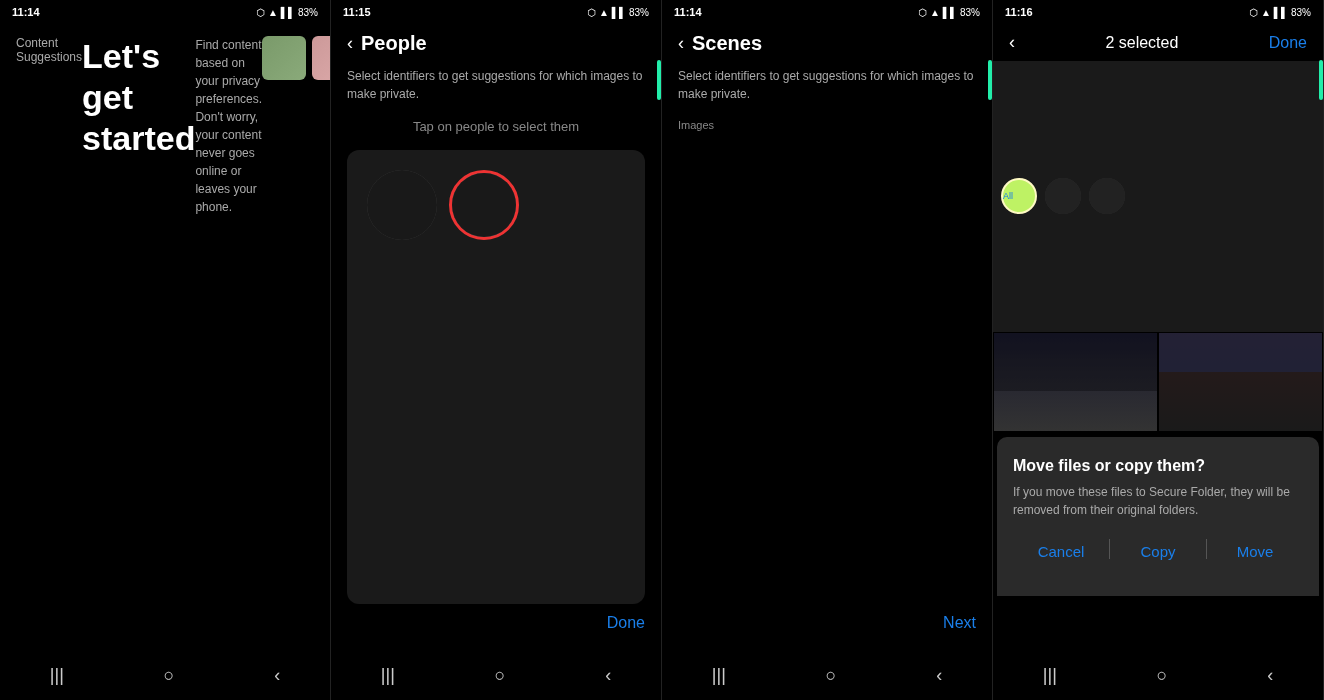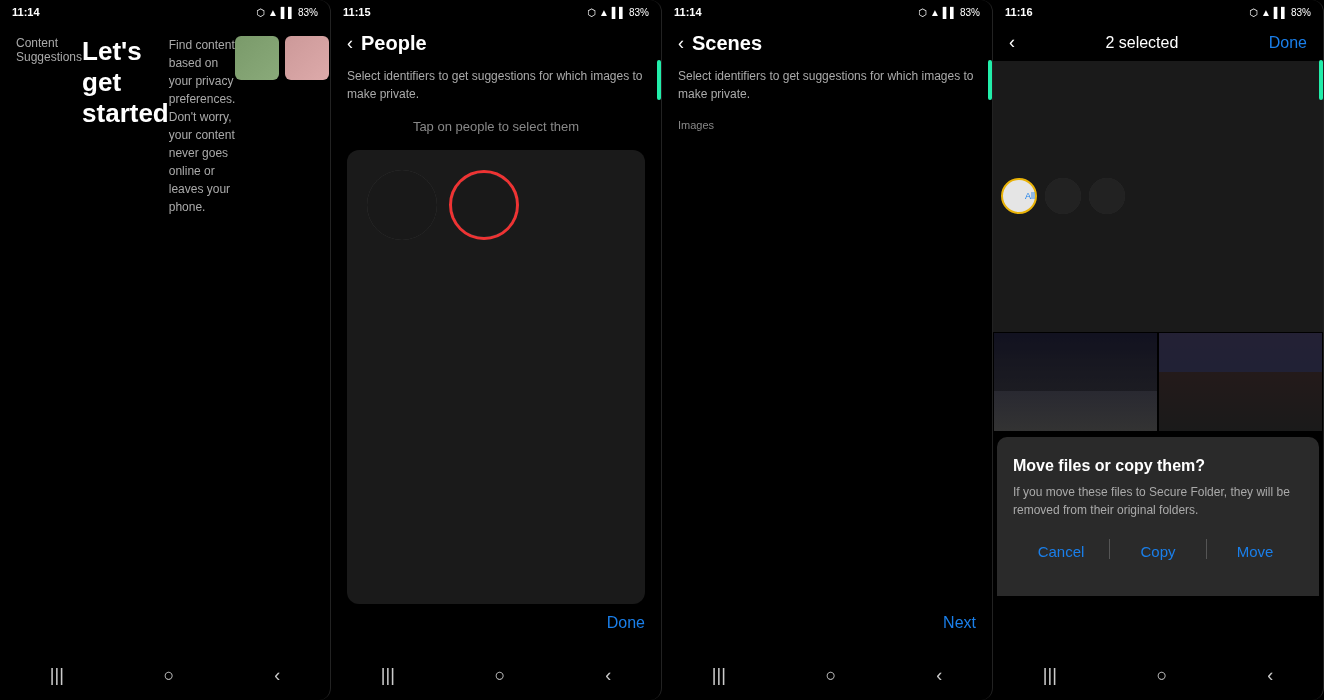--- a/index.html
+++ b/index.html
@@ -14,21 +14,20 @@
 
     .phone-screen {
       flex: 1;
       height: 700px;
       background: #000;
       display: flex;
       flex-direction: column;
       position: relative;
       border-right: 1px solid #222;
       overflow: hidden;
-      border-radius: 12px;
     }
 
     
     .status-bar {
       display: flex;
       justify-content: space-between;
       align-items: center;
       padding: 4px 12px;
       height: 24px;
     }
@@ -67,21 +66,21 @@
       display: flex;
       flex-direction: row;
     }
     .screen1 .app-title {
       color: #aaa;
       font-size: 12px;
       margin-bottom: 8px;
     }
     .screen1 .headline {
       color: #fff;
-      font-size: 26px;
+      font-size: 34px;
       font-weight: 700;
       margin-bottom: 10px;
       line-height: 1.2;
     }
     .screen1 .desc {
       color: #aaa;
       font-size: 12px;
       line-height: 1.5;
       margin-bottom: 20px;
     }
@@ -489,21 +488,21 @@
   <div class="screen4-header">
     <span class="back-arrow">‹</span>
     <span class="selected-count">2 selected</span>
     <button class="done-btn">Done</button>
   </div>
 
   <div class="content">
     <div class="gallery-grid">
 
       <div style="width:100%; display:flex; gap:8px; padding:8px; background:#1a1a1a; align-items:center;">
-        <div style="width:36px;height:36px;border-radius:50%;background:#e5e5e5;border:2px solid #eab308;display:flex;align-items:center;justify-content:flex-end;">
+        <div style="width:36px;height:36px;border-radius:50%;background:#bef264;border:2px solid #fef9c3;display:flex;align-items:center;justify-content:flex-start;">
           <span style="color:#1a7fea;font-size:9px;">All</span>
         </div>
         <div style="width:36px;height:36px;border-radius:50%;background:#444;">
           <div style="width:100%;height:100%;background:rgba(0,0,0,0.5);border-radius:50%;"></div>
         </div>
         <div style="width:36px;height:36px;border-radius:50%;background:#444;">
           <div style="width:100%;height:100%;background:rgba(0,0,0,0.5);border-radius:50%;"></div>
         </div>
       </div>
       <div class="gallery-item">

